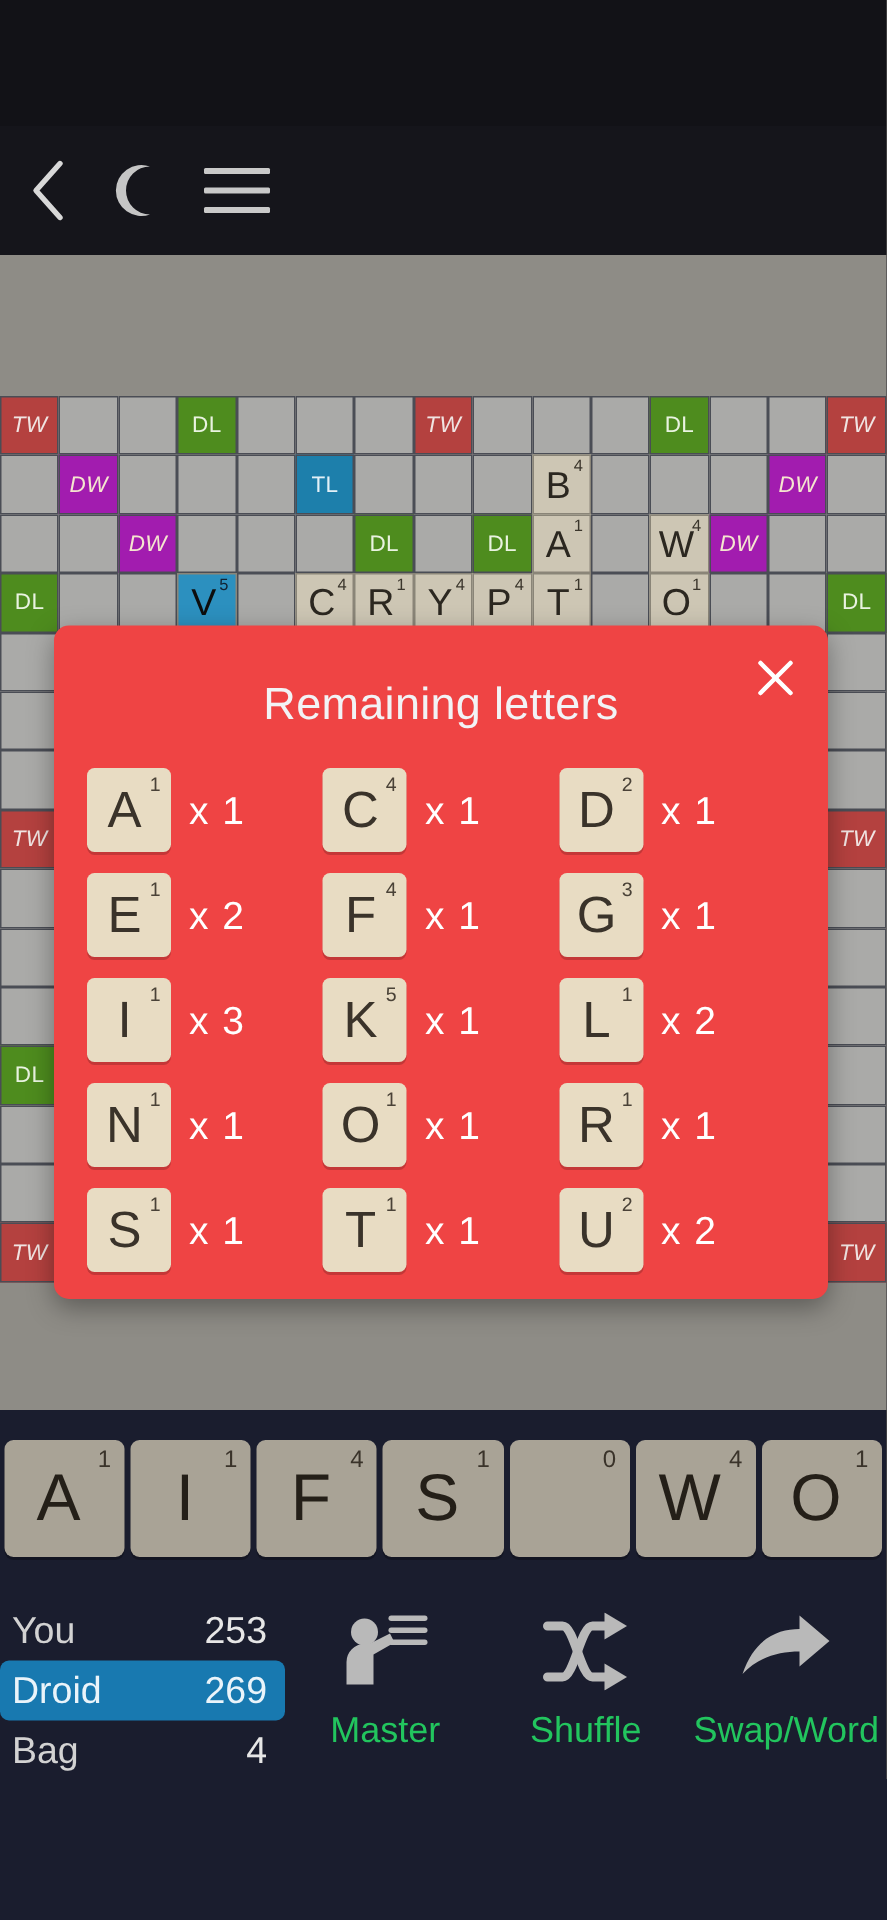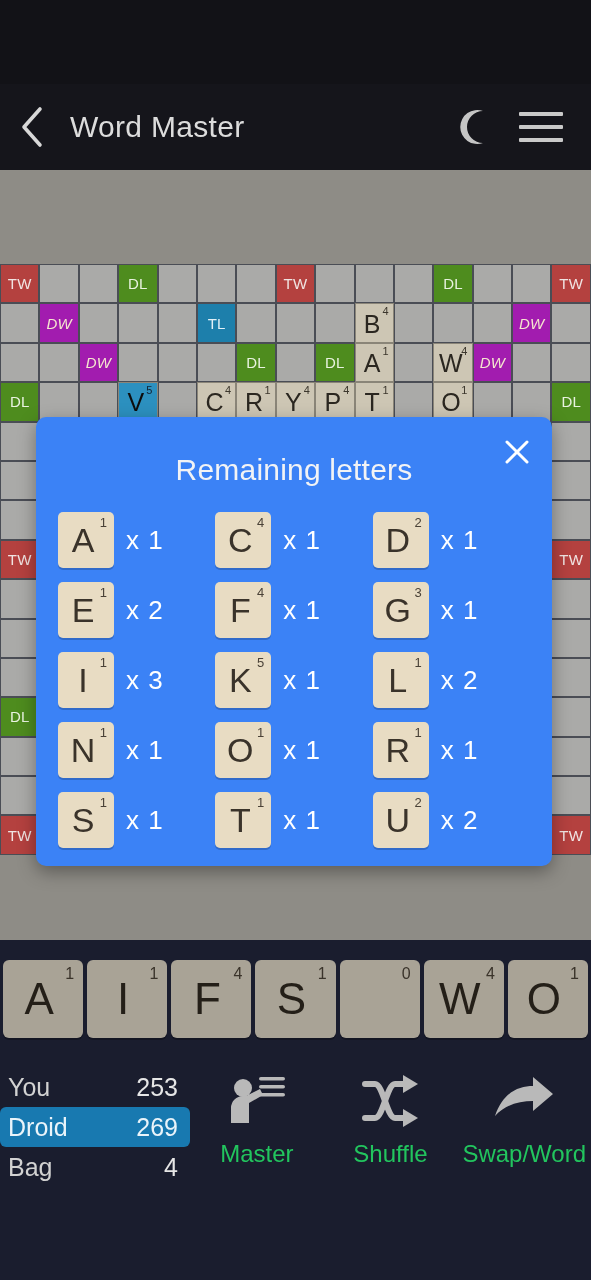--- a/index.html
+++ b/index.html
@@ -32,36 +32,36 @@
   .board{position:absolute;left:0;top:94px;width:591px;}
   .brow{display:flex;}
   .cell{
     width:39.4px;height:39.4px;box-sizing:border-box;
     border:1px solid #4a4d55;
     background:#aaaaa8;
     display:flex;align-items:center;justify-content:center;
     font-size:15px;color:#e8eee3;font-weight:400;letter-spacing:.2px;
     position:relative;
   }
-  .cell.tw{background:#b4413f;color:#f0e4e2;}
+  .cell.tw{background:#b4413f;color:#f0e4e2;font-style:italic;}
   .cell.dw{background:#a21caf;color:#f5e6cf;font-style:italic;}
   .cell.dl{background:#4e8c1e;color:#e9f3e0;}
   .cell.tl{background:#1d7fab;color:#e2f0f7;}
   .cell.tile{background:#cdc6b4;border:1px solid #8a8578;}
   .cell.tile.ontl{background:#2c90bf;}
   .cell .L{font-size:25px;color:#2b2720;font-weight:400;line-height:1;position:relative;left:-2px;top:1px;}
   .cell.tile.ontl .L{color:#0d0d0d;}
   .cell .pts{position:absolute;top:2px;right:4px;font-size:11px;color:#3b362c;line-height:1;}
   .cell.tile.ontl .pts{color:#123;}
 
   
   .overlay{position:absolute;left:0;top:0;width:591px;height:1280px;}
   .dialog{
     position:absolute;left:36px;top:417px;width:516px;height:449px;
-    background:#3b82f6;border-radius:10px;
+    background:#ef4444;border-radius:10px;
     box-shadow:0 6px 18px rgba(0,0,0,.35);
   }
   .dialog-close{position:absolute;right:12px;top:12px;width:46px;height:46px;
     display:flex;align-items:center;justify-content:center;cursor:pointer;}
   .dialog-title{position:absolute;left:0;right:0;top:36px;text-align:center;
     font-size:30px;color:#f2f3f5;font-weight:400;letter-spacing:.2px;}
   .letters-grid{position:absolute;left:0;right:0;top:95px;
     display:grid;grid-template-columns:repeat(3,1fr);row-gap:14px;padding:0 22px;box-sizing:border-box;}
   .lcell{display:flex;align-items:center;gap:12px;}
   .ltile{
@@ -103,21 +103,20 @@
 <div id="app">
 
   <div class="statusbar"></div>
 
   <div class="appbar">
     <div class="back-btn">
       <svg width="26" height="44" viewBox="0 0 26 44" aria-hidden="true">
         <polyline points="21,4 5,22 21,40" fill="none" stroke="#d8d8d8" stroke-width="3.6" stroke-linecap="round" stroke-linejoin="round"></polyline>
       </svg>
     </div>
-    <div class="app-title">Word Master</div>
     <div class="appbar-actions">
       <div class="icon-btn">
         <svg width="40" height="40" viewBox="0 0 40 40" aria-hidden="true">
           <path d="M28 4 A17 17 0 1 0 28 36 A14 14 0 0 1 28 4 Z" fill="#c5c5c5"></path>
         </svg>
       </div>
       <div class="icon-btn">
         <div class="hamburger">
             <i></i>
             <i></i>

